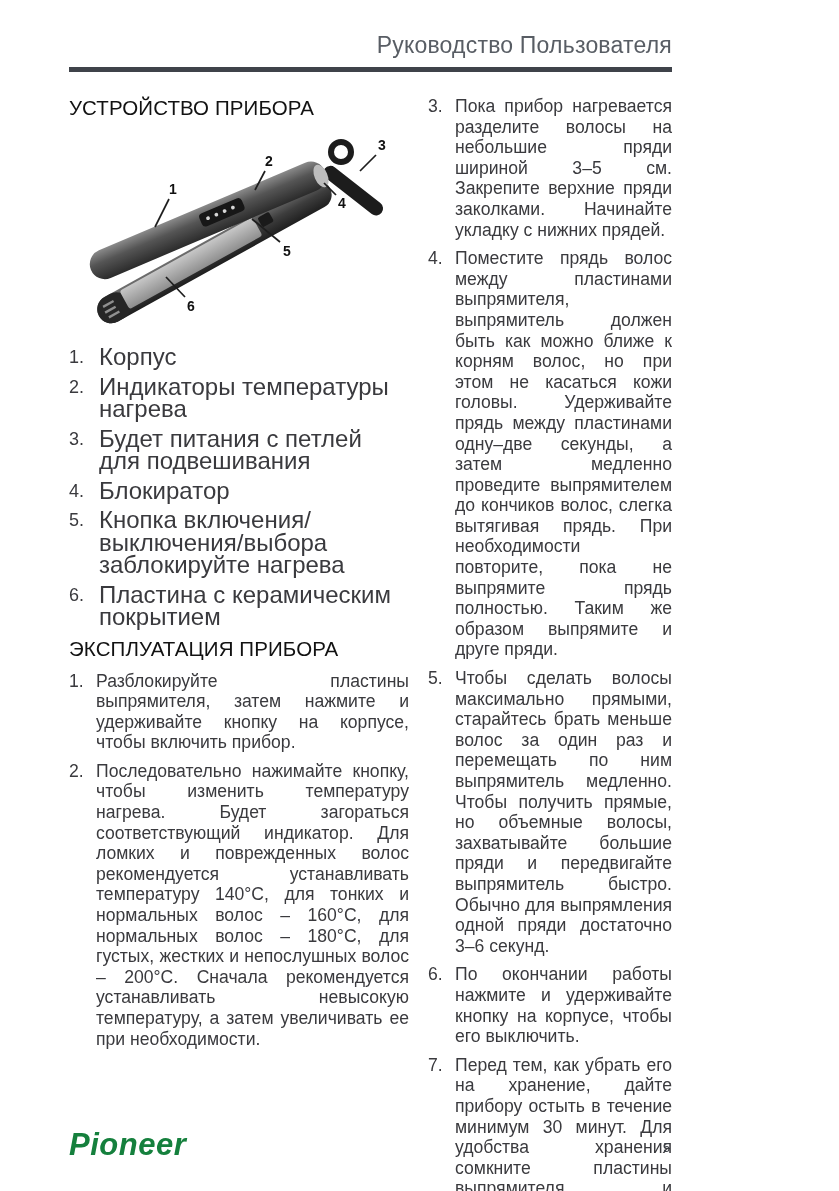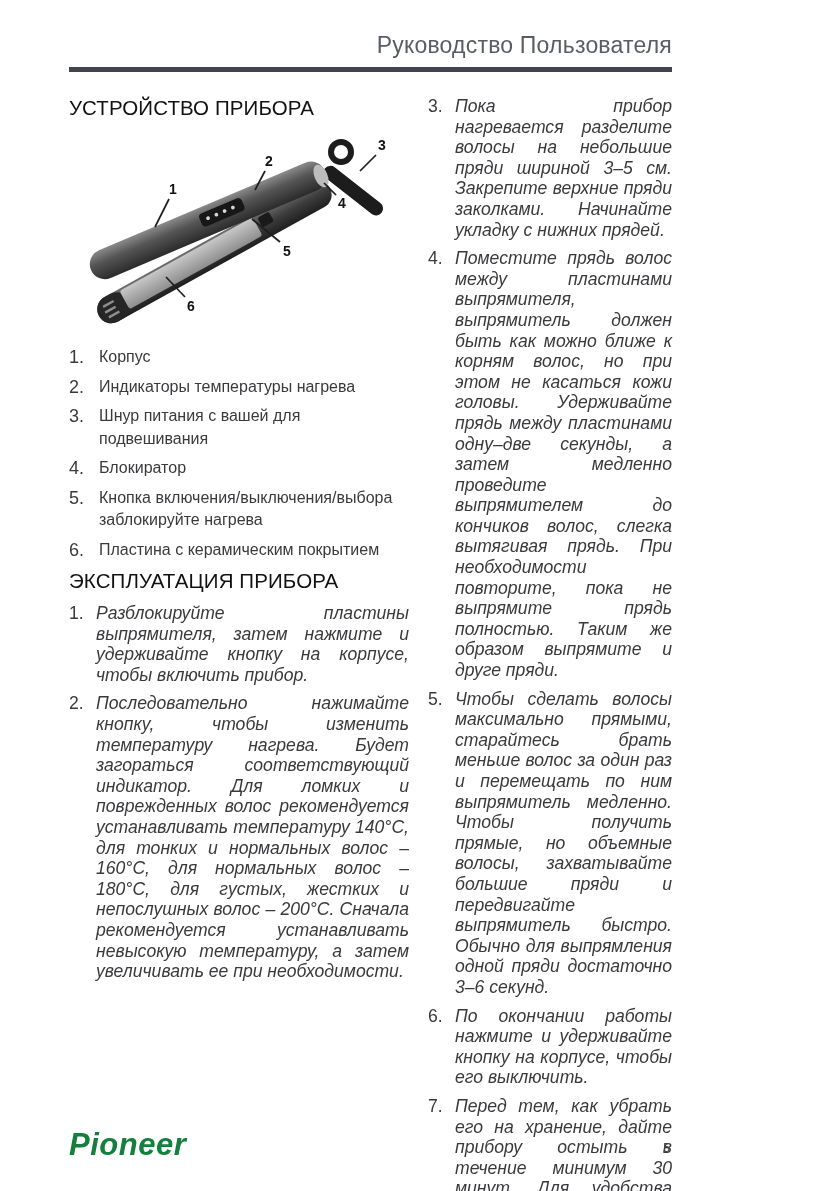--- a/index.html
+++ b/index.html
@@ -21,28 +21,28 @@
   .header-rule{height:5px;background:#3f434a;margin-top:9px;}
   
   .columns{display:flex;gap:19px;margin-top:24px;}
   .col{width:341px;}
   .section-heading{
     font-size:20.5px;font-weight:normal;color:#121212;
     letter-spacing:0.1px;margin:0 0 10px 0;
   }
   .op-heading{margin-top:8px;}
   .body-text{
-    font-size:17.6px;line-height:20.6px;text-align:justify;color:#3a3a3e;font-style:italic;
+    font-size:17.6px;line-height:20.6px;text-align:justify;color:#3a3a3e;
   }
   .intro{margin:0 0 10px 0;}
   
   .parts-list{margin:6px 0 2px 0;}
   .part-row{display:flex;margin-bottom:7px;}
   .part-num{flex:none;width:30px;font-size:18px;line-height:22.5px;color:#3a3a3e;}
-  .part-text{flex:1;font-size:16px;line-height:22.5px;color:#3a3a3e;}
+  .part-text{flex:1;font-size:24px;line-height:22.5px;color:#3a3a3e;}
   
   .step-row{display:flex;margin-bottom:8px;}
   .step-num{flex:none;width:27px;font-size:17.6px;line-height:20.6px;color:#3a3a3e;}
   .step-text{flex:1;}
   
   .illustration{margin:4px 0 10px 0;}
   
   .footer-brand{
     position:absolute;left:69px;bottom:28px;
     font-size:31px;font-weight:bold;font-style:italic;
@@ -136,21 +136,21 @@
         <div class="part-row">
           <span class="part-num">1.</span>
           <span class="part-text">Корпус</span>
         </div>
         <div class="part-row">
           <span class="part-num">2.</span>
           <span class="part-text">Индикаторы температуры нагрева</span>
         </div>
         <div class="part-row">
           <span class="part-num">3.</span>
-          <span class="part-text">Шнур питания с вашей для подвешивания</span>
+          <span class="part-text">Будет питания с петлей для подвешивания</span>
         </div>
         <div class="part-row">
           <span class="part-num">4.</span>
           <span class="part-text">Блокиратор</span>
         </div>
         <div class="part-row">
           <span class="part-num">5.</span>
           <span class="part-text">Кнопка включения/выключения/​выбора заблокируйте нагрева</span>
         </div>
         <div class="part-row">

